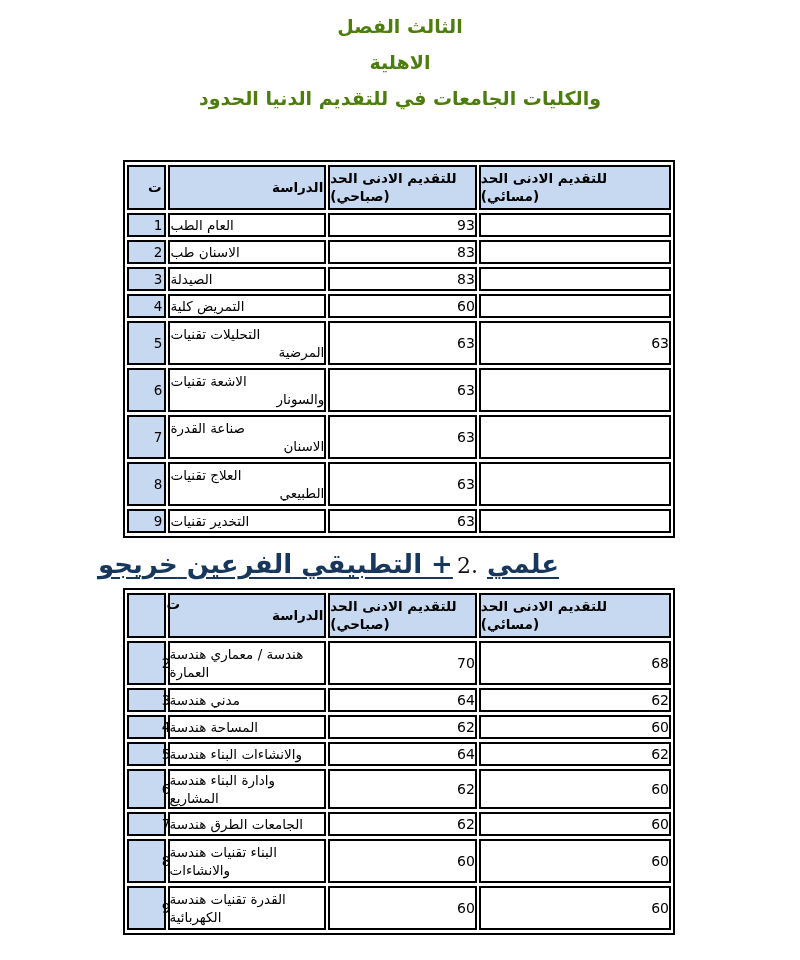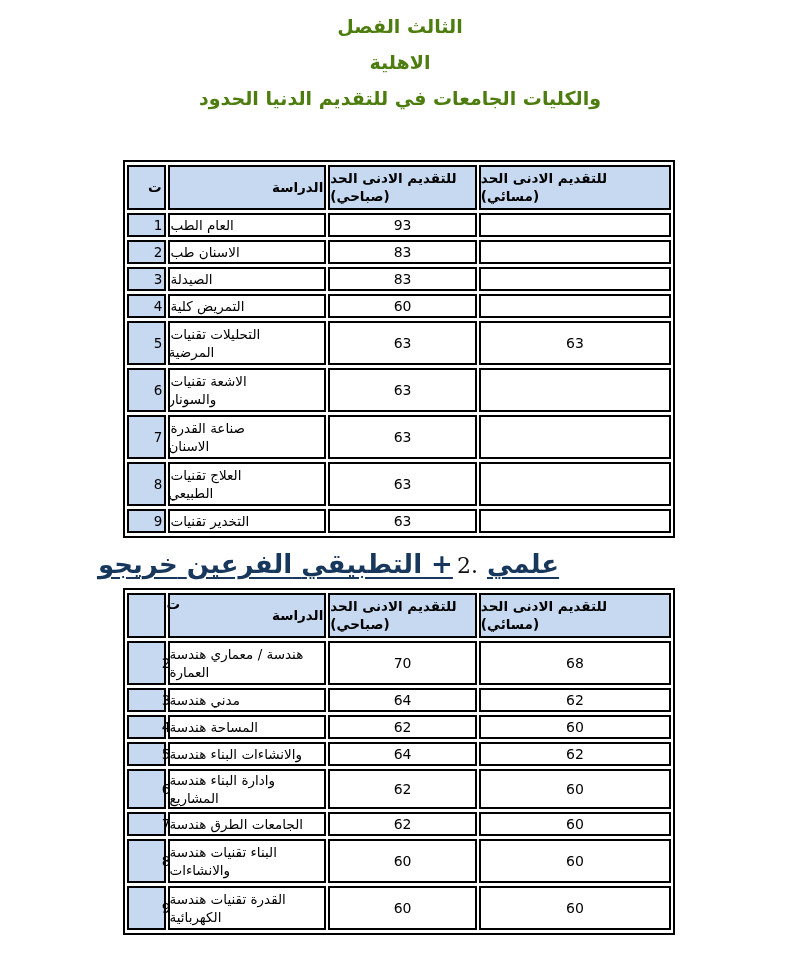--- a/index.html
+++ b/index.html
@@ -32,23 +32,23 @@
   .shifted-ta{position:absolute;left:-4px;top:1px;font-weight:bold;font-size:13.5px;}
   td.no{background:#c6d9f1;text-align:right;font-size:13.5px;padding-right:2px;}
   .no-inner{display:inline-block;line-height:1.2;}
   .t1 .no-inner{width:11px;word-break:break-all;text-align:right;}
   .t2 td.no{padding-right:0;}
   .t2 .no-inner{margin-right:-6px;}
   td.study{font-size:13.5px;line-height:1.35;}
   td.study .ln{min-height:0;}
   td.study .ln:empty{display:none;}
   .t1 td.study .ln1{text-align:left;padding-right:20px;}
-  .t1 td.study .ln2{text-align:left;margin-left:-2px;}
+  .t1 td.study .ln2{text-align:right;margin-left:-2px;}
   .t2 td.study .ln1,.t2 td.study .ln2{text-align:left;padding-left:1px;margin-left:-2px;}
-  td.val{text-align:center;font-size:14px;}
+  td.val{text-align:right;font-size:14px;}
 </style>
 </head>
 <body>
 
 <div id="page">
 
   <div id="main-title">
     <div>الفصل ‎الثالث</div>
     <div>الاهلية</div>
     <div>الحدود ‎الدنيا ‎للتقديم ‎في ‎الجامعات ‎والكليات</div>

